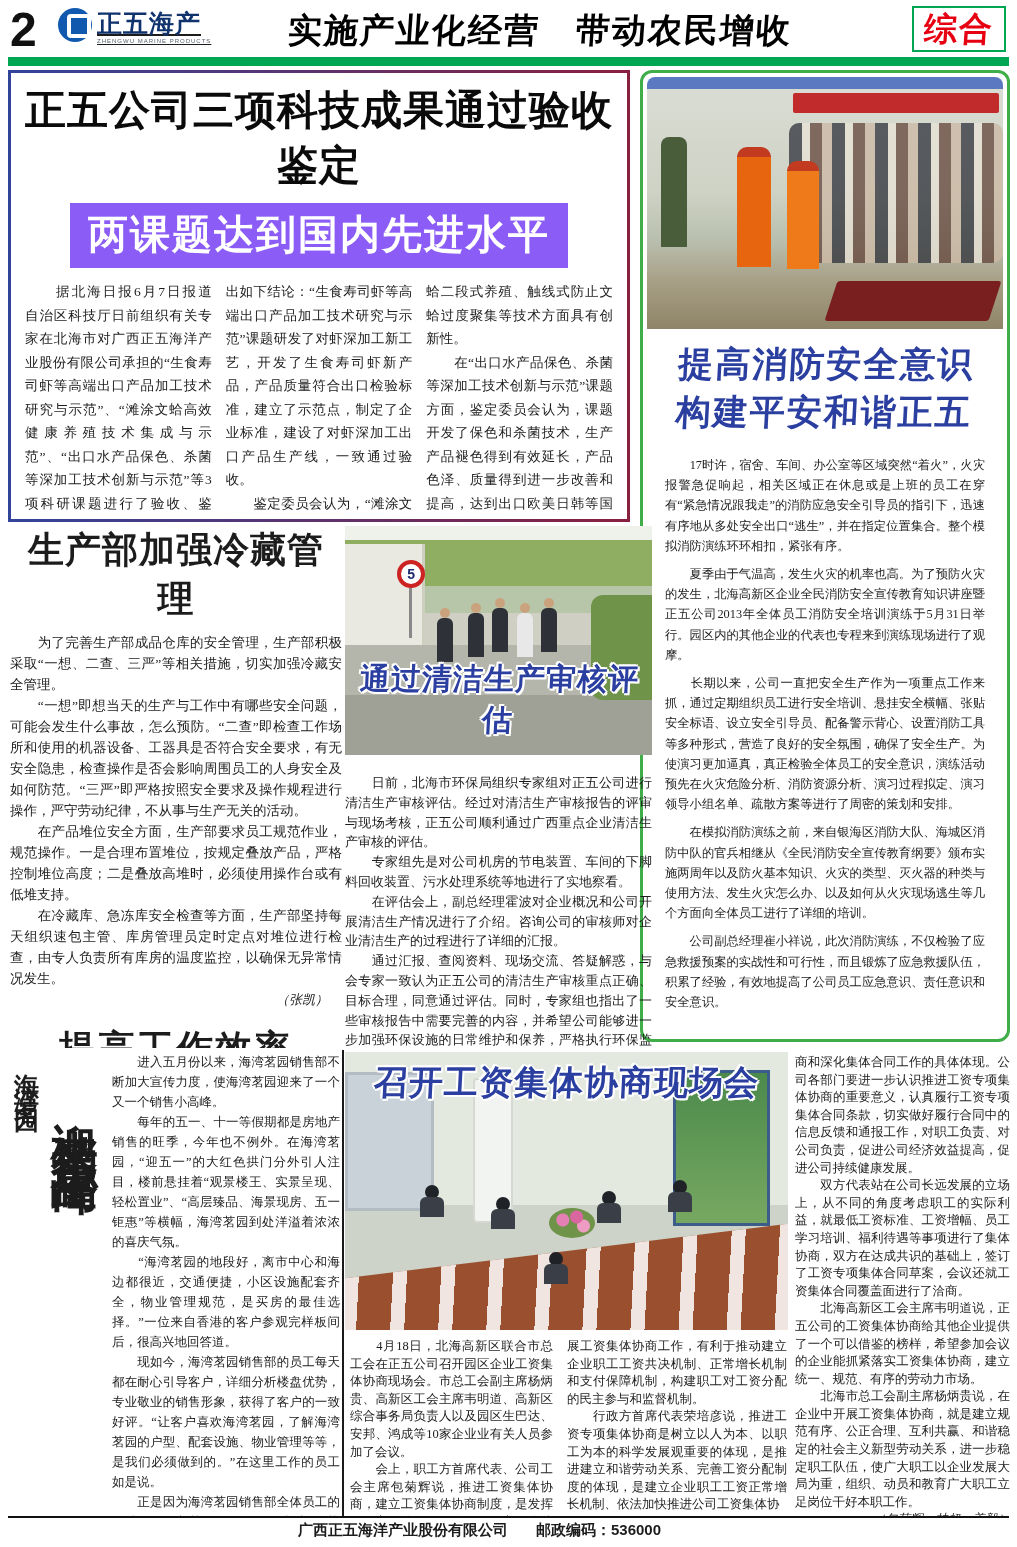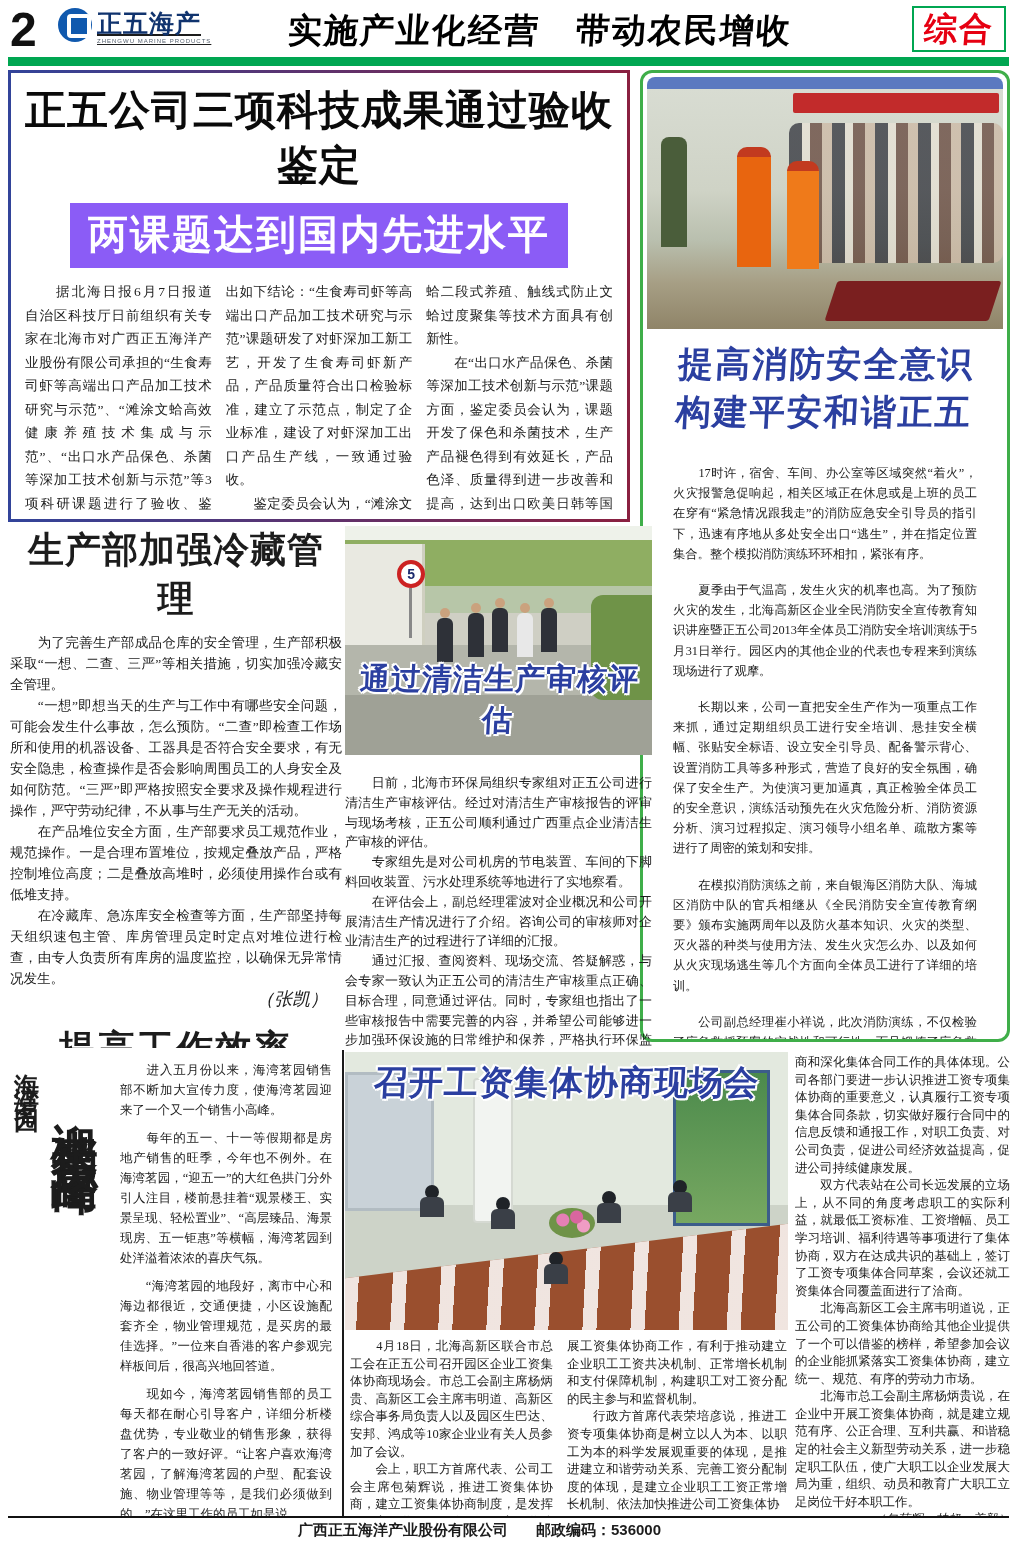--- a/index.html
+++ b/index.html
@@ -27,36 +27,36 @@
   
   #tech-box { left:8px; top:70px; width:622px; height:452px; background:linear-gradient(90deg,#32449a,#8a2040); padding:3px; }
   #tech-inner { background:#fff; width:100%; height:100%; overflow:hidden; }
   #tech-headline { text-align:center; margin-top:10px; font-size:41px; font-weight:bold; letter-spacing:1px; color:#0a0a0a; }
   #tech-subhead-wrap { text-align:center; margin-top:10px; }
   #tech-subhead { display:inline-block; background:#8b5cf6; color:#ffffff; font-family:"Liberation Sans","DejaVu Sans",sans-serif;
                   font-weight:bold; font-size:40px; letter-spacing:2px; padding:4px 18px 6px; }
   #tech-cols { display:flex; gap:14px; padding:12px 14px 0; }
   #tech-cols .col { flex:1; font-size:13.5px; line-height:23.5px; text-align:justify; }
   #tech-cols p { margin:0; }
-  .byline { text-align:right; font-style:italic; font-size:18px; padding-right:14px; }
+  .byline { text-align:right; font-style:italic; font-size:13px; padding-right:14px; }
 
   
   #fire-box { left:640px; top:70px; width:370px; height:972px; border:3px solid #3fae49; border-radius:12px; padding:4px; overflow:hidden; background:#fff; }
   #fire-photo { width:100%; height:252px; border-radius:8px 8px 0 0; position:relative; overflow:hidden;
     background:linear-gradient(180deg,#5b79c0 0px,#5b79c0 12px,#d8dcd2 12px,#cfd3c6 45%,#b9bfae 65%,#a69e84 82%,#8f8468 100%); }
   .fp-banner { position:absolute; right:4px; top:16px; width:58%; height:20px; background:#c22b2b; border-radius:2px; }
   .fp-crowd { position:absolute; right:0; top:46px; width:60%; height:140px; opacity:.85; border-radius:10px;
     background:repeating-linear-gradient(90deg, rgba(40,42,52,.85) 0 13px, rgba(232,226,214,.9) 13px 21px, rgba(95,62,52,.85) 21px 33px, rgba(205,185,165,.9) 33px 43px); }
   .fp-officer { position:absolute; left:14px; top:60px; width:26px; height:110px; background:#4a5d3a; border-radius:8px 8px 0 0; }
   .fp-ff1 { position:absolute; left:90px; top:70px; width:34px; height:120px; background:#e8650f; border-radius:10px 10px 0 0; border-top:10px solid #c23a1f; }
   .fp-ff2 { position:absolute; left:140px; top:84px; width:32px; height:108px; background:#ef7a1a; border-radius:10px 10px 0 0; border-top:10px solid #c23a1f; }
   .fp-mat { position:absolute; right:8px; bottom:8px; width:46%; height:40px; background:#7a1f1f; transform:skewX(-18deg); border-radius:3px; }
   #fire-title { text-align:center; margin-top:12px; color:#2b3fa0; font-weight:bold; font-size:35px; line-height:48px; transform:skewX(-3deg); letter-spacing:2px; }
   #fire-body { padding:10px 10px 0; font-size:12.3px; line-height:20.2px; text-align:justify; }
-  #fire-body p { margin:16px; }
+  #fire-body p { margin:8px; }
 
   
   #left-mid { left:10px; top:526px; width:332px; height:522px; overflow:hidden; }
   #cold-headline { font-size:36px; font-weight:bold; font-family:"Liberation Sans","DejaVu Sans",sans-serif; text-align:center; letter-spacing:1px; }
   #cold-body { margin-top:8px; font-size:13.5px; line-height:21px; text-align:justify; }
   #cold-body p { margin:0; }
   #cold-byline { margin-top:2px; }
   #eff-headline { margin-top:14px; font-size:37px; font-weight:bold; font-family:"Liberation Sans","DejaVu Sans",sans-serif; text-align:center; letter-spacing:2px; }
   .sig { float:right; font-style:italic; font-size:12.5px; }
 
@@ -77,21 +77,21 @@
   #clean-body { margin-top:18px; font-size:13px; line-height:19.8px; text-align:justify; }
   #clean-body p { margin:0; }
 
   
   #bay { left:8px; top:1050px; width:334px; height:468px; overflow:hidden; }
   #bay-kicker { position:absolute; left:2px; top:4px; writing-mode:vertical-rl; text-orientation:upright;
     font-size:25px; font-weight:bold; letter-spacing:12px; height:180px; }
   #bay-headline { position:absolute; left:36px; top:34px; writing-mode:vertical-rl; text-orientation:upright;
     font-size:47px; font-weight:bold; font-family:"Liberation Sans","DejaVu Sans",sans-serif; letter-spacing:8px; height:430px; }
   #bay-body { position:absolute; left:104px; top:2px; width:228px; height:466px; font-size:12.5px; line-height:20px; text-align:justify; overflow:hidden; }
-  #bay-body p { margin:8px;font-family:Liberation Serif, serif; }
+  #bay-body p { margin:0;font-family:Liberation Serif, serif; }
 
   
   #v-rule { left:342px; top:1050px; width:2px; height:468px; background:#1a1a1a; }
   #wage-photo { left:345px; top:1052px; width:443px; height:278px; position:absolute; overflow:hidden;
     background:linear-gradient(180deg,#e3e9df 0 55%,#cdd3c8 55% 100%); }
   .wp-window { position:absolute; left:0; top:20px; width:20%; height:50%; background:#c9d2d8; border:3px solid #b2bcc2; }
   .wp-ac { position:absolute; left:29%; top:26px; width:9%; height:52%; background:#f2f4f1; border:2px solid #d5d9d2; border-radius:4px; }
   .wp-poster { position:absolute; right:4%; top:18px; width:22%; height:56%; background:linear-gradient(180deg,#4c8a4c,#77a861); border:3px solid #3c5d8a; }
   .wp-table { position:absolute; left:-10%; bottom:-30px; width:125%; height:110px; background:#9a4f2e; transform:rotate(-7deg);
     background-image:repeating-linear-gradient(100deg, rgba(255,255,255,.85) 0 14px, rgba(154,79,46,0) 14px 48px); }

